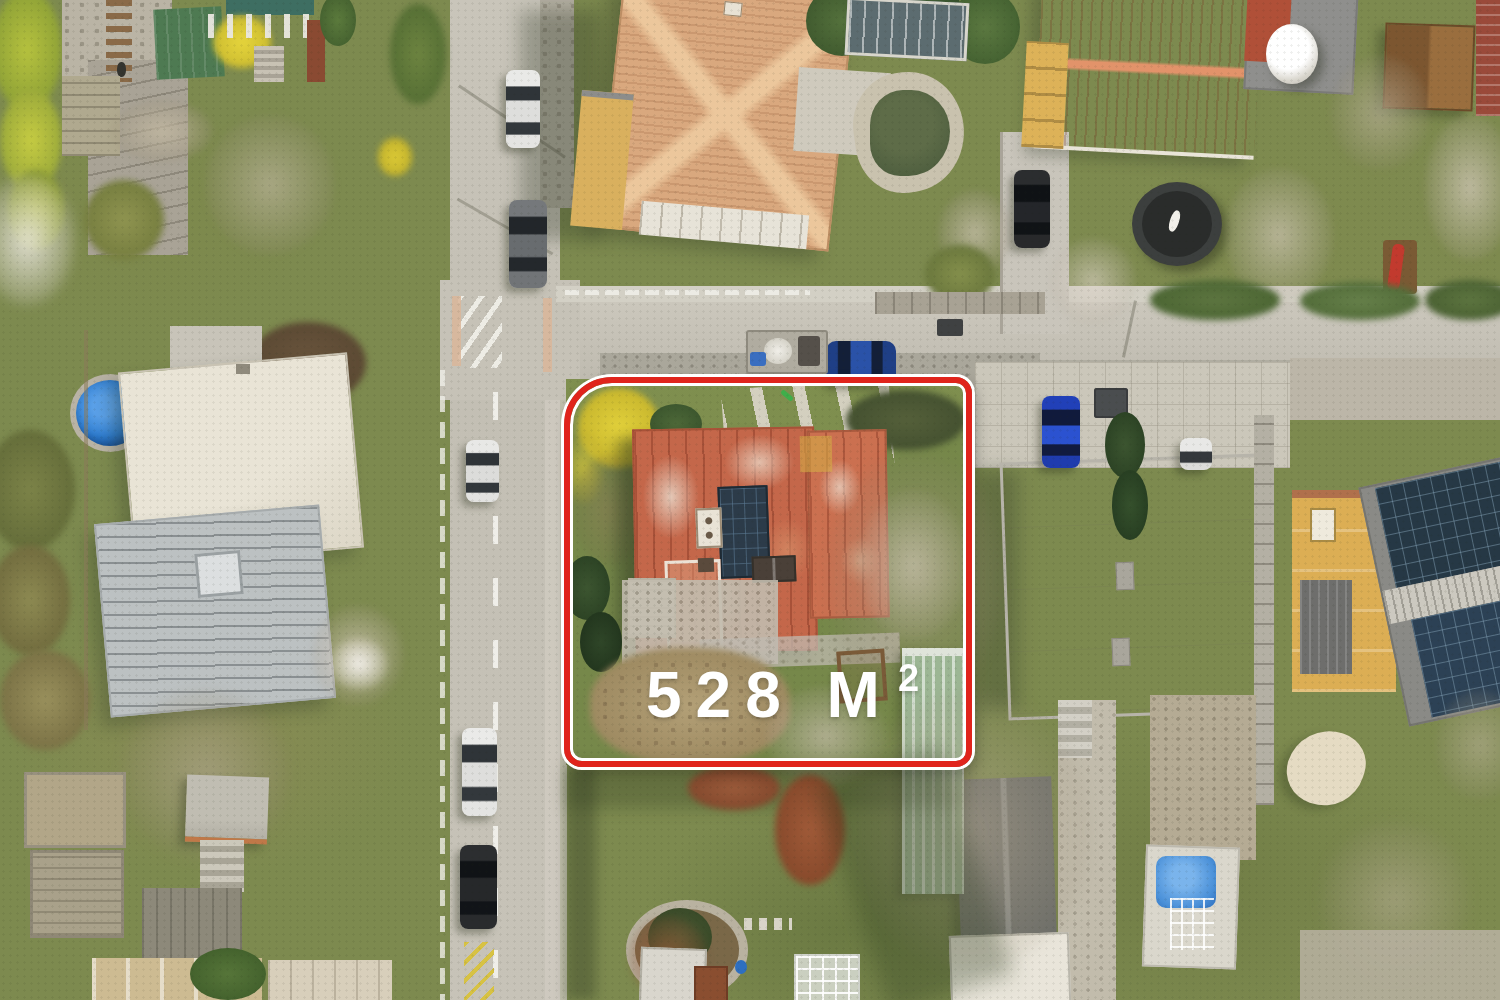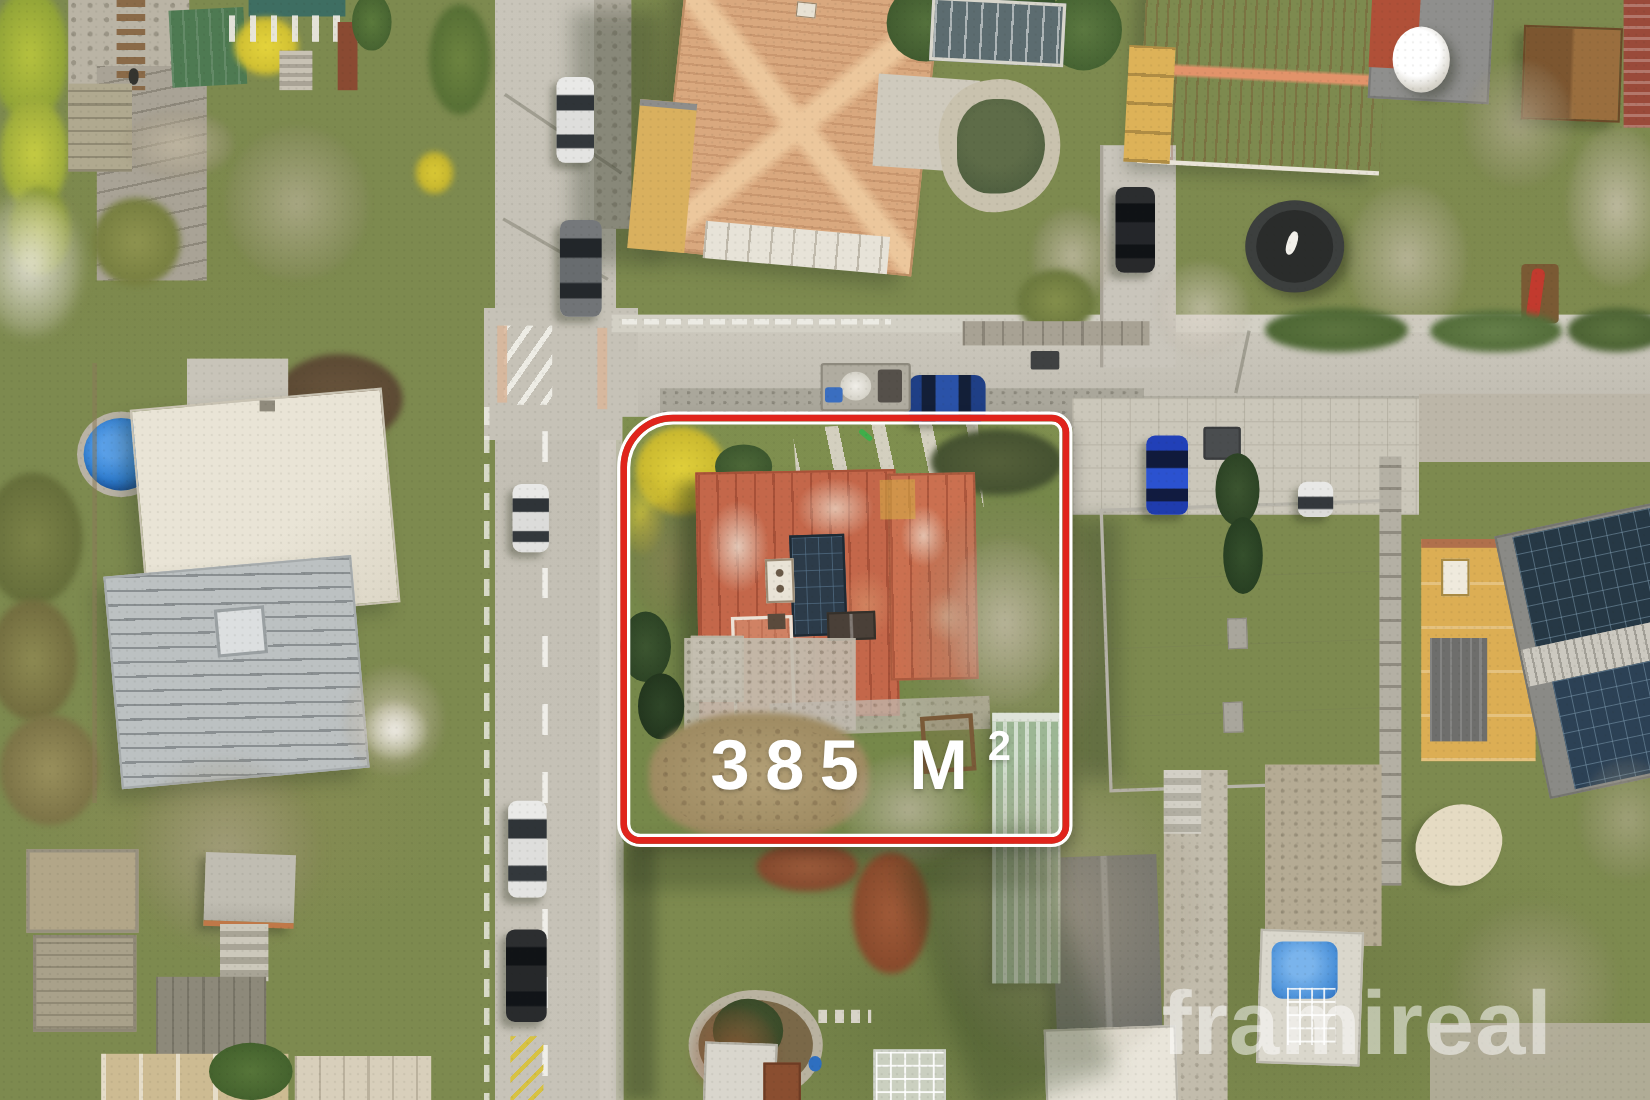--- a/index.html
+++ b/index.html
@@ -243,16 +243,15 @@
       <div class="abs" style="left:2px;top:20px;width:16px;height:14px;background:#3a6ec0;border-radius:3px;"></div>
       <div class="abs" style="left:50px;top:4px;width:22px;height:30px;background:#55504a;border-radius:3px;"></div>
   </div>
   <div class="car" style="left:1014px;top:170px;width:36px;height:78px;background:linear-gradient(180deg,#2b2d2f 0 18%,#0f1215 20% 40%,#24262a 42% 66%,#101316 68% 82%,#28292b 84% 100%);"></div>
   <div class="car" style="left:1042px;top:396px;width:38px;height:72px;background:linear-gradient(180deg,#2140b8 0 18%,#101a3c 20% 40%,#2b52d0 42% 66%,#111b40 68% 82%,#1f3cae 84% 100%);"></div>
   <div class="car" style="left:1180px;top:438px;width:32px;height:32px;background:linear-gradient(180deg,#e8e8e6 0 40%,#34383c 45% 75%,#dcdcda 80% 100%);"></div>
 
   <div class="grain"></div>
 
   <div class="plot-outline"></div>
-  <div class="area-label"><span>385 M</span><span class="sup">2</span></div>
-  <div class="watermark">framireal</div>
+  <div class="area-label"><span>528 M</span><span class="sup">2</span></div>
 
 </div>
 
 </body></html>

